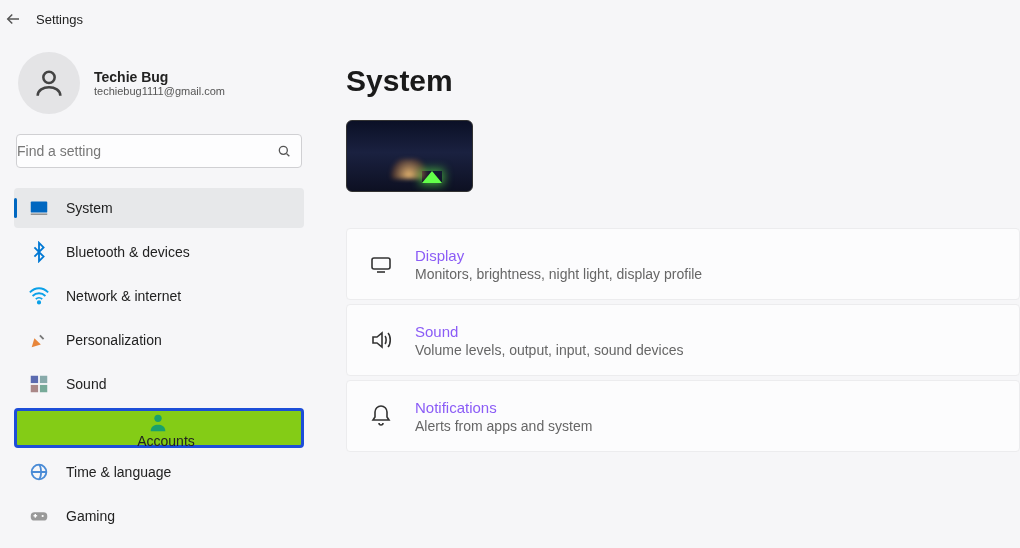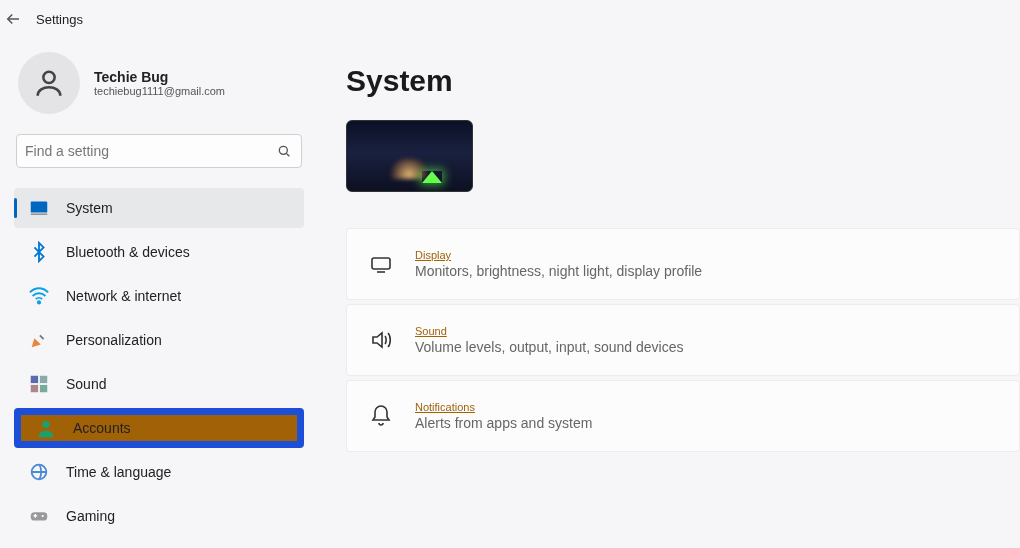--- a/index.html
+++ b/index.html
@@ -13,44 +13,44 @@
 
   
   .sidebar { width: 318px; padding: 12px 14px 0 14px; display: flex; flex-direction: column; }
   .profile { display: flex; align-items: center; gap: 14px; margin: 6px 0 18px 4px; }
   .avatar { width: 62px; height: 62px; border-radius: 50%; background: #e4e4e6; display: flex; align-items: center; justify-content: center; }
   .avatar svg { width: 34px; height: 34px; color: #444; }
   .profile-text .user-name { font-weight: 600; font-size: 14px; color: #222; }
   .profile-text .user-email { font-size: 11px; color: #555; margin-top: 0; }
 
   .search-wrap { position: relative; margin: 2px 2px 20px 2px; }
-  .search-input { width: 100%; height: 34px; border: 1px solid #d0d0d3; background: #fdfdfe; border-radius: 4px; padding: 0 34px 0 8px; font-size: 14px; color: #333; outline: none; font-family: inherit;}
+  .search-input { width: 100%; height: 34px; border: 1px solid #d0d0d3; background: #fdfdfe; border-radius: 4px; padding: 0 34px 0 0; font-size: 14px; color: #333; outline: none; font-family: inherit;}
   .search-input::placeholder { color: #777; }
   .search-icon { position: absolute; right: 10px; top: 50%; transform: translateY(-50%); width: 16px; height: 16px; color: #555; }
 
   .nav { display: flex; flex-direction: column; gap: 4px; }
   .nav .item { display: flex; align-items: center; height: 40px; padding-left: 14px; border-radius: 4px; cursor: default; position: relative; }
   .nav .item .icon { width: 22px; height: 22px; margin-right: 16px; display: flex; align-items: center; justify-content: center; color: #444; }
   .nav .item .label { font-size: 14px; color: #222; }
   .nav .item.selected { background: #e7e8ea; }
   .nav .item.selected::before { content: ""; position: absolute; left: 0; top: 10px; bottom: 10px; width: 3px; background: #0067c0; border-radius: 2px; }
-  .nav .item.highlighted { border: 7px solid #1d4ed8; background: #a16207; }
+  .nav .item.highlighted { border: 3px solid #1d4ed8; background: #84cc16; flex-direction: column; }
 
   
   .main { flex: 1; padding: 30px 0 0 28px; overflow: hidden; }
   .page-title { font-size: 30px; font-weight: 600; color: #1a1a1a; margin-bottom: 22px; }
 
   .wallpaper { width: 127px; height: 72px; border-radius: 6px; overflow: hidden; position: relative; background: linear-gradient(180deg,#0b1026 0%,#1a2140 45%,#0d1022 100%); margin-bottom: 36px; border:1px solid #333;}
   .wallpaper .glow { position: absolute; left: 40px; bottom: 12px; width: 44px; height: 20px; background: radial-gradient(circle at 50% 80%, rgba(255,200,120,.9), rgba(255,140,40,.2) 60%, transparent 70%); filter: blur(2px);}
   .wallpaper .tent { position: absolute; right: 30px; bottom: 8px; width: 0; height: 0; border-left: 10px solid transparent; border-right: 10px solid transparent; border-bottom: 12px solid #63ff4a; box-shadow: 0 0 10px 2px rgba(99,255,74,.6);}
 
   .settings-list { display: flex; flex-direction: column; gap: 4px; }
   .setting-row { display: flex; align-items: center; height: 72px; background: #fcfcfd; border: 1px solid #ececee; border-radius: 4px; padding-left: 22px; cursor: default; }
   .setting-row .row-icon { width: 24px; height: 24px; color: #333; margin-right: 22px; display: flex; align-items: center; justify-content: center;}
-  .setting-row .row-text .row-title { font-size: 11px; color: #a16207; text-decoration: underline; }
+  .setting-row .row-text .row-title { font-size: 15px; color: #8b5cf6; }
   .setting-row .row-text .row-sub { font-size: 14px; color: #666; margin-top: 2px;}
 </style>
 </head>
 <body>
 
 <div class="titlebar">
   <span class="back-arrow">
     <svg viewBox="0 0 24 24" fill="none" stroke="currentColor" stroke-width="2">
         <path d="M20 12H5"></path>
         <path d="M11 18l-6-6 6-6"></path>

